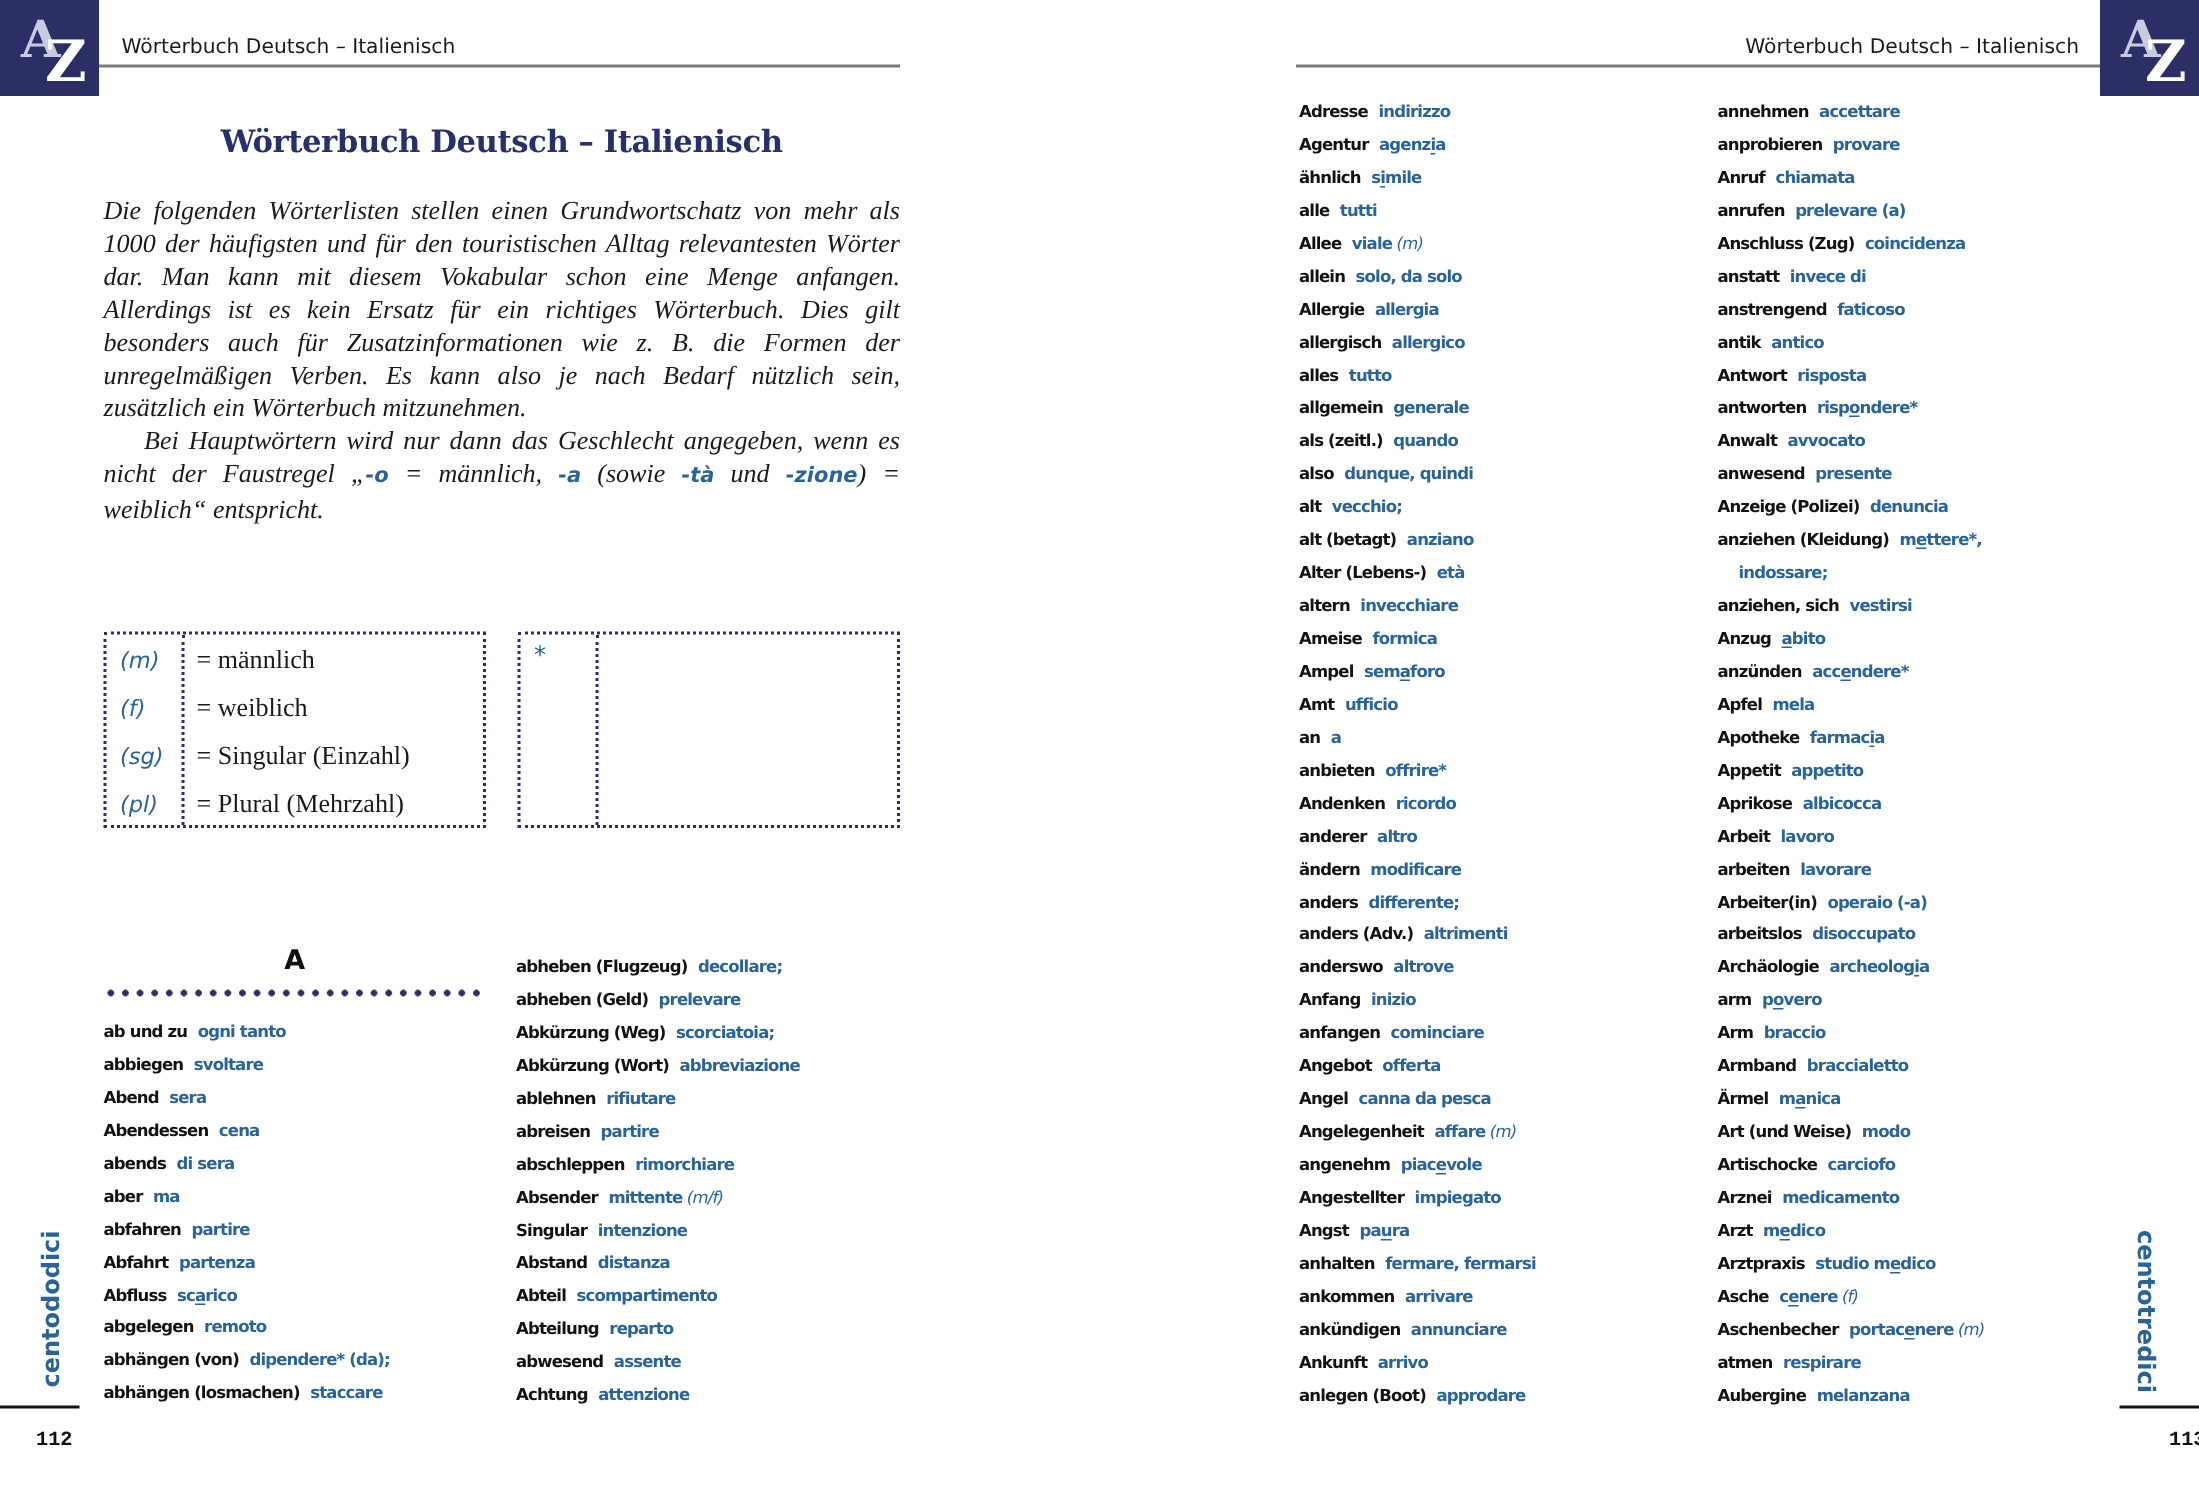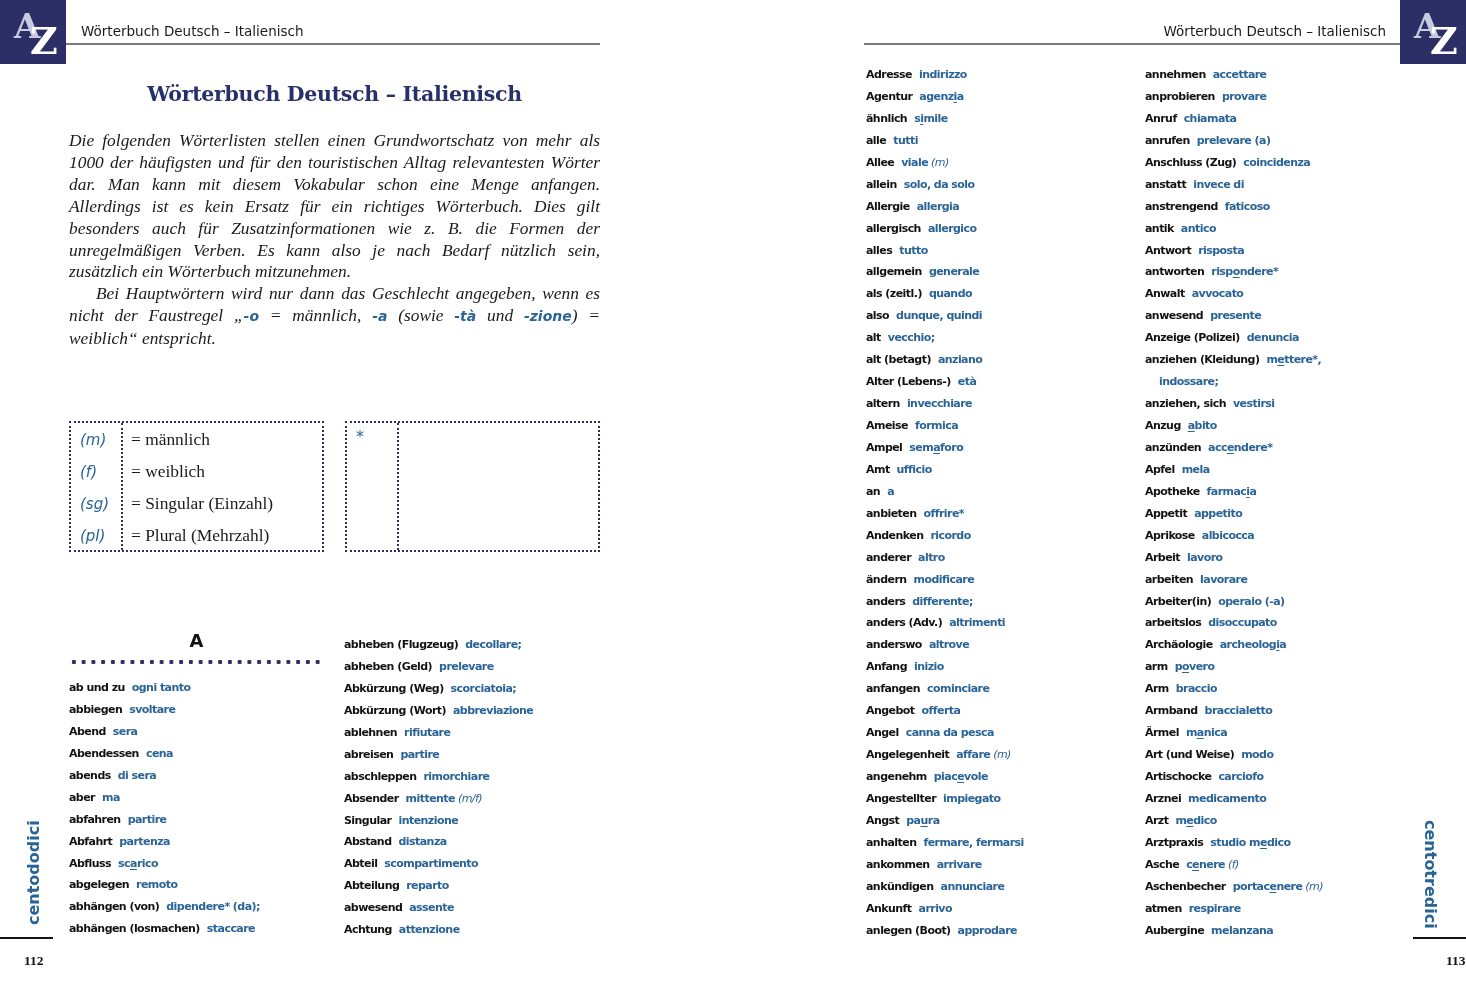--- a/index.html
+++ b/index.html
@@ -60,21 +60,21 @@
   .col-r2 { left: 1145px; top: 64px; }
   .col-r1, .col-r2 { position: absolute; }
 
   .side-word { position: absolute; font-family: "DejaVu Sans", sans-serif; font-weight: bold; font-size: 16px; color: #2a6496; white-space: nowrap; }
   .side-left { left: 24px; top: 925px; transform-origin: 0 0; transform: rotate(-90deg); }
   .side-right { left: 1440px; top: 820px; transform-origin: 0 0; transform: rotate(90deg); }
 
   .foot-rule { position: absolute; top: 937px; height: 2px; background: #111; }
   .foot-rule-left { left: 0; width: 53px; }
   .foot-rule-right { left: 1413px; width: 53px; }
-  .page-num { position: absolute; top: 953px; font-family: Liberation Serif, serif; font-weight: bold; font-size: 13.5px; color: #111; }
+  .page-num { position: absolute; top: 953px; font-family: Liberation Mono, monospace; font-weight: bold; font-size: 13.5px; color: #111; }
   .page-num-left { left: 24px; }
   .page-num-right { left: 1418px; margin-left: 28px; }
 </style>
 </head>
 <body>
 
 <div class="page page-left">
   <div class="logo">
     <svg width="66" height="64" viewBox="0 0 66 64">
       <text x="14" y="38" font-family="DejaVu Serif, serif" font-size="34" font-weight="bold" fill="#c9cbe0">A</text>

